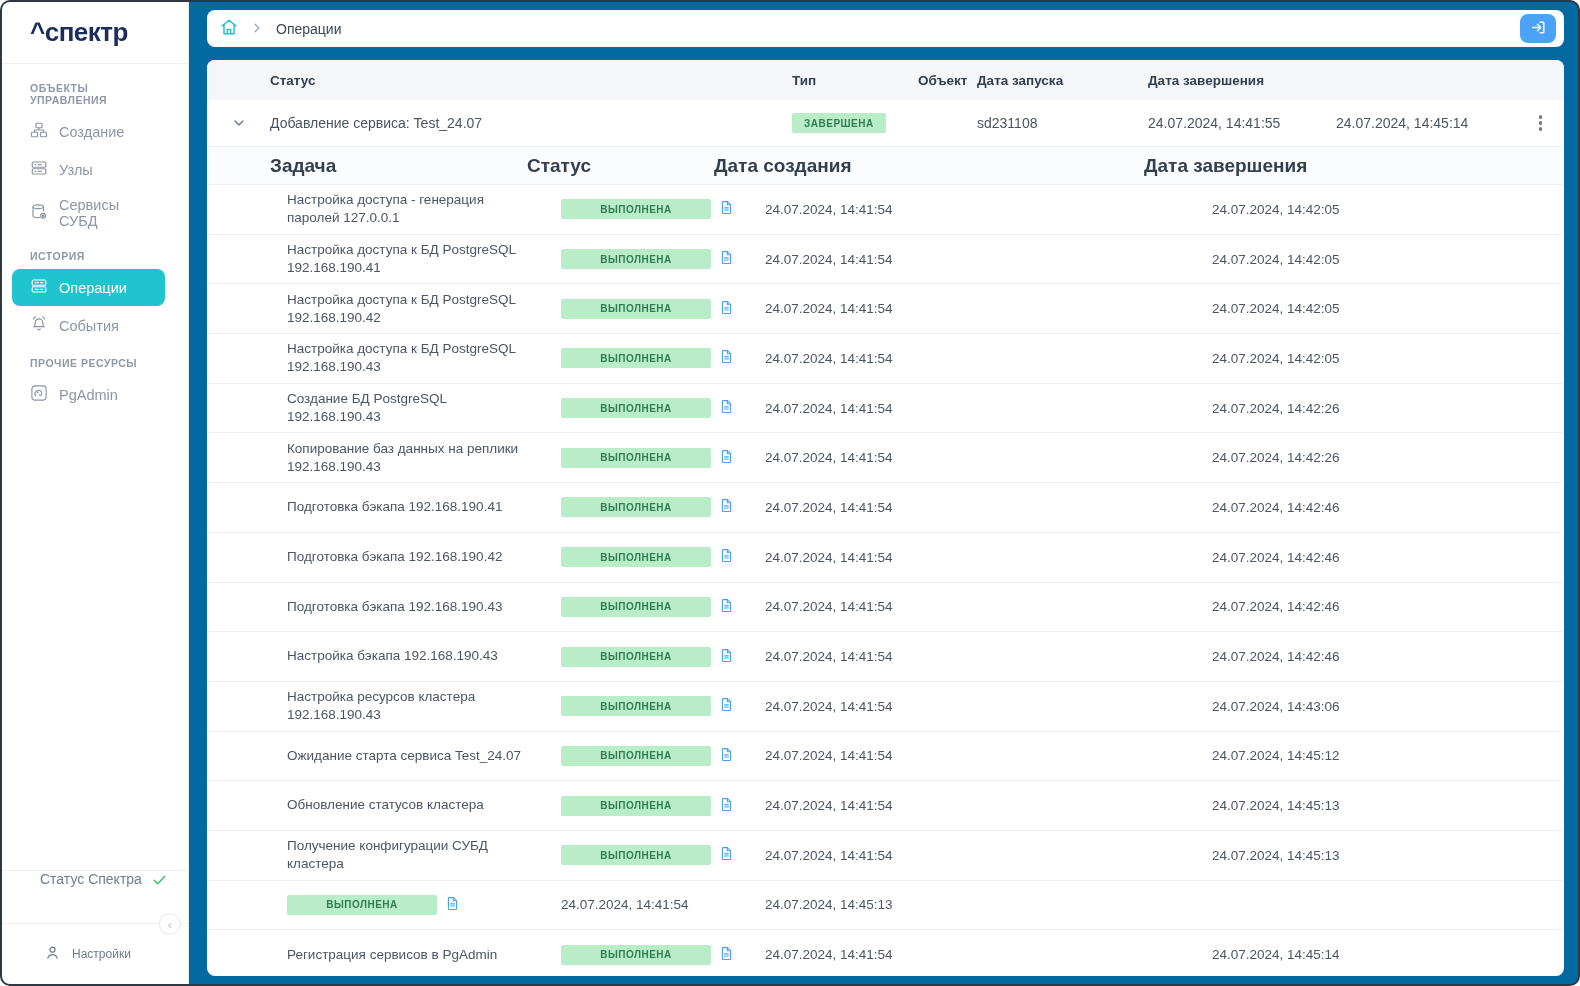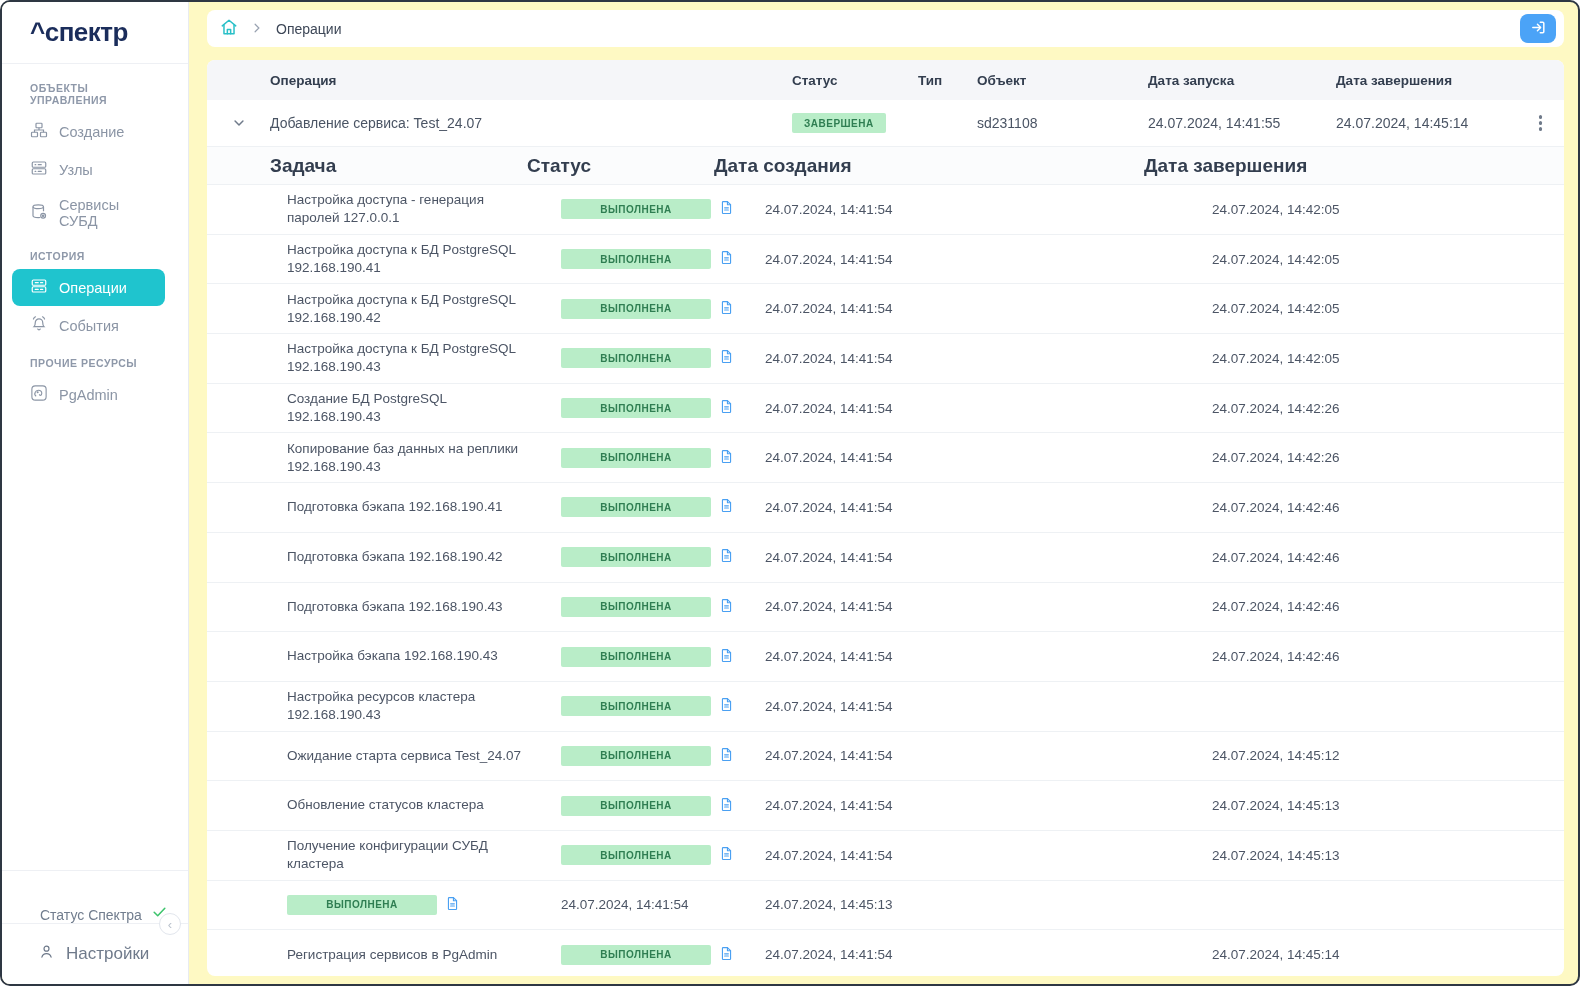--- a/index.html
+++ b/index.html
@@ -1,43 +1,43 @@
 <!DOCTYPE html>
 <html><head>
 <meta charset="utf-8">
 <style>
   * { margin:0; padding:0; box-sizing:border-box; }
   html,body { width:1580px; height:986px; overflow:hidden;
     font-family:"Liberation Sans", sans-serif; background:#fff; }
-  .frame { position:absolute; inset:0; background:#fef9c3;
+  .frame { position:absolute; inset:0; background:#0369a1;
     border:2px solid #2e3743; border-radius:10px; overflow:hidden; display:flex; }
 
   
   .sidebar { width:187px; background:#fff; display:flex; flex-direction:column;
     border-right:1px solid #e8ebf0; flex-shrink:0; }
   .logo-area { height:62px; display:flex; align-items:center; padding-left:28px;
     border-bottom:1px solid #eef0f4; flex-shrink:0; }
   .logo { font-size:26px; font-weight:700; color:#1b2d5b; letter-spacing:-0.5px; }
   .nav { flex:1; padding:6px 23px 0 10px; overflow:hidden; }
   .section-title { font-size:10.5px; font-weight:700; color:#8e98a9;
     letter-spacing:0.5px; padding:12px 18px 6px 18px; }
   .nav-item { display:flex; align-items:center; gap:11px; padding:8px 10px 8px 18px;
     color:#8b95a5; font-size:14.5px; border-radius:8px; margin:1px 0; cursor:pointer; }
   .nav-item svg { flex-shrink:0; }
   .nav-item.active { background:#1fc4ce; color:#fff; }
   .sidebar-footer { border-top:1px solid #eef0f4; flex-shrink:0; }
-  .status-row { display:flex; align-items:flex-end; gap:9px; padding:0 0 0 38px;
+  .status-row { display:flex; align-items:flex-start; gap:9px; padding:0 0 0 38px;
     height:52px; color:#717d8e; font-size:14px; }
   .collapse-divider { border-top:1px solid #eef0f4; position:relative; }
   .collapse-btn { position:absolute; right:7px; top:-11px; width:22px; height:22px;
     border-radius:50%; background:#fff; border:1px solid #e2e6ed; color:#b9c1cc;
     display:flex; align-items:center; justify-content:center; font-size:13px;
     line-height:1; cursor:pointer; }
   .settings-row { display:flex; align-items:center; gap:11px; padding:0 9px 0 36px;
-    height:60px; color:#6f7a8b; font-size:17px; cursor:pointer; }
+    height:60px; color:#6f7a8b; font-size:12px; cursor:pointer;margin-left:6px; }
 
   
   .main { flex:1; display:flex; flex-direction:column; padding:8px 14px 8px 18px;
     min-width:0; }
   .breadcrumb-card { height:37px; background:#fff; border-radius:8px; display:flex;
     align-items:center; padding:0 8px 0 13px; flex-shrink:0; }
   .crumb-left { display:flex; align-items:center; gap:13px; flex:1; }
   .crumb-label { font-size:14px; color:#3d4757; }
   .crumb-sep { color:#9aa3b2; }
   .login-btn { width:36px; height:29px; border-radius:8px; background:#4ba3f7;
@@ -212,21 +212,20 @@
               <path d="M10.5 7.5 15 12l-4.5 4.5"></path>
             </svg>
         </span>
       </button>
     </div>
 
     <div class="table-card">
 
       <div class="ops-header">
         <span></span>
-        <span>Операция</span>
         <span>Статус</span>
         <span>Тип</span>
         <span>Объект</span>
         <span>Дата запуска</span>
         <span>Дата завершения</span>
         <span></span>
       </div>
 
       <div class="ops-row">
         <span class="expander">
@@ -433,20 +432,21 @@
             <span class="badge wide">ВЫПОЛНЕНА</span>
             <span>
               <svg width="15" height="15" viewBox="0 0 24 24" fill="none" stroke="#4aa0f2" stroke-width="1.8" stroke-linecap="round" stroke-linejoin="round">
                   <path d="M13.5 2.5h-7a1 1 0 0 0-1 1v17a1 1 0 0 0 1 1h11a1 1 0 0 0 1-1V7.5z"></path>
                   <path d="M13.5 2.5v5h5"></path>
                   <path d="M9 12.5h6M9 16h6"></path>
                 </svg>
             </span>
           </span>
           <span class="date-cell">24.07.2024, 14:41:54</span>
+          <span class="date-cell">24.07.2024, 14:43:06</span>
         </div>
 
         <div class="task-row">
           <span></span>
           <span class="task-name">Ожидание старта сервиса Test_24.07</span>
           <span class="status-cell">
             <span class="badge wide">ВЫПОЛНЕНА</span>
             <span>
               <svg width="15" height="15" viewBox="0 0 24 24" fill="none" stroke="#4aa0f2" stroke-width="1.8" stroke-linecap="round" stroke-linejoin="round">
                   <path d="M13.5 2.5h-7a1 1 0 0 0-1 1v17a1 1 0 0 0 1 1h11a1 1 0 0 0 1-1V7.5z"></path>

